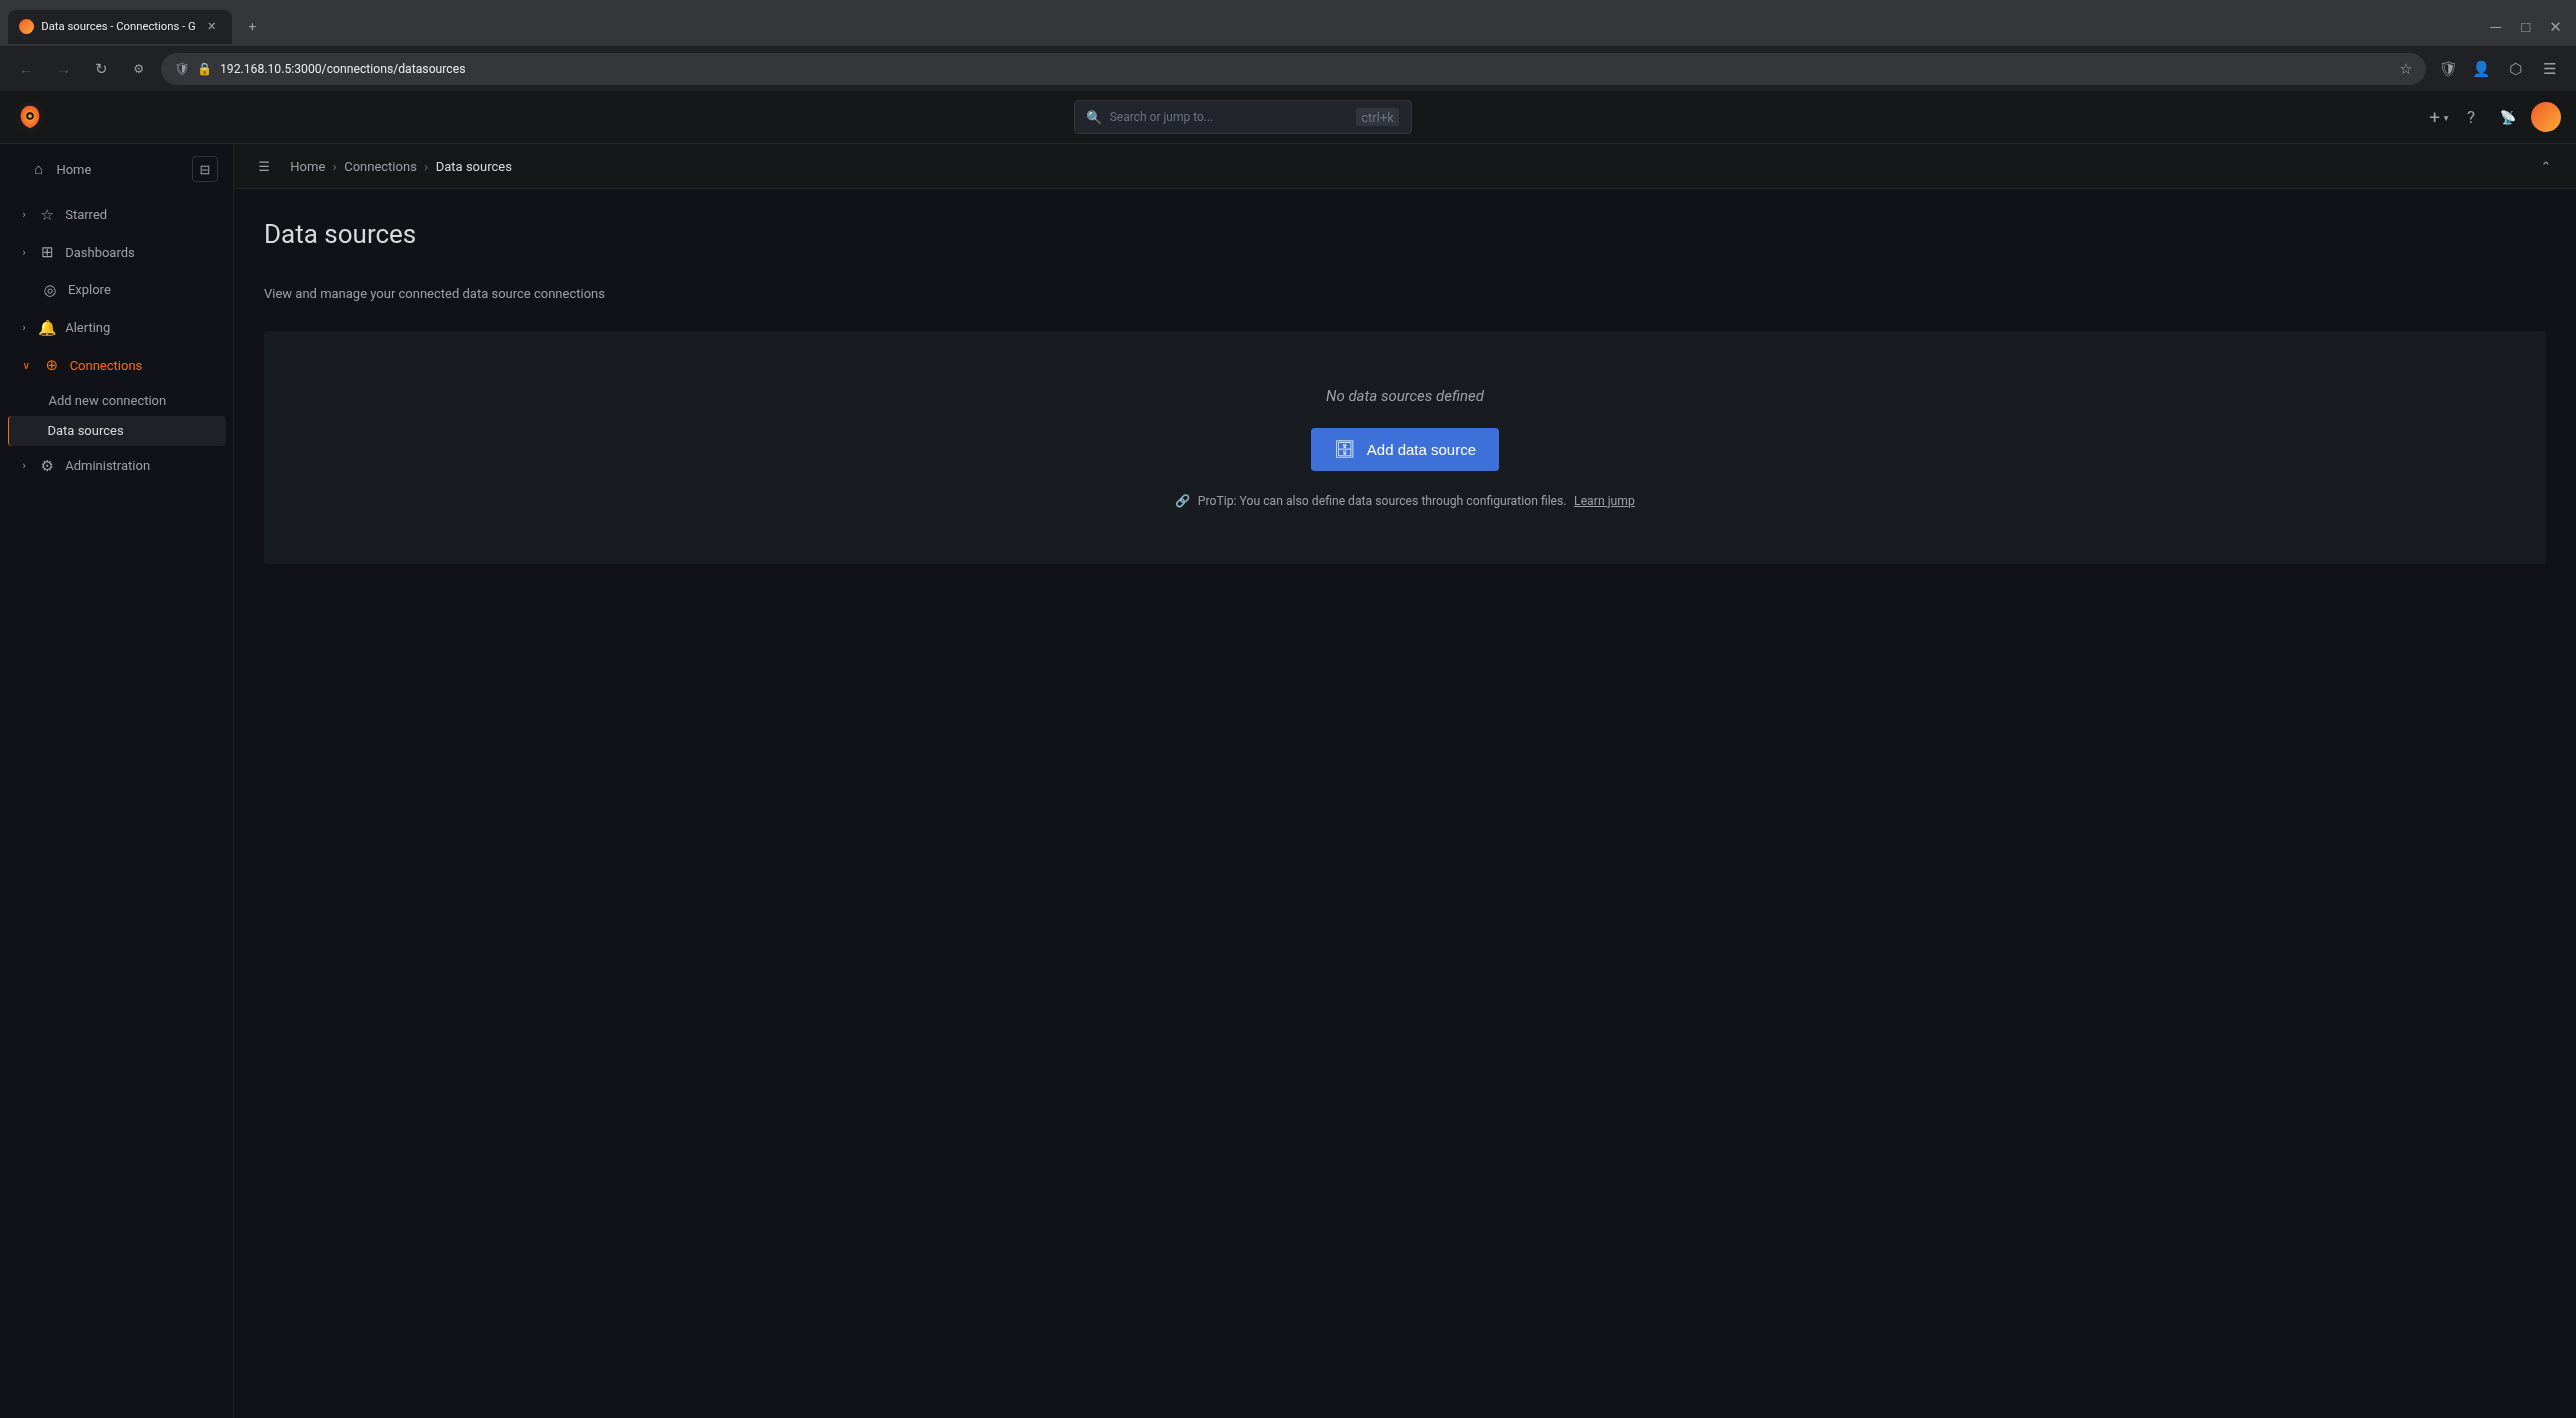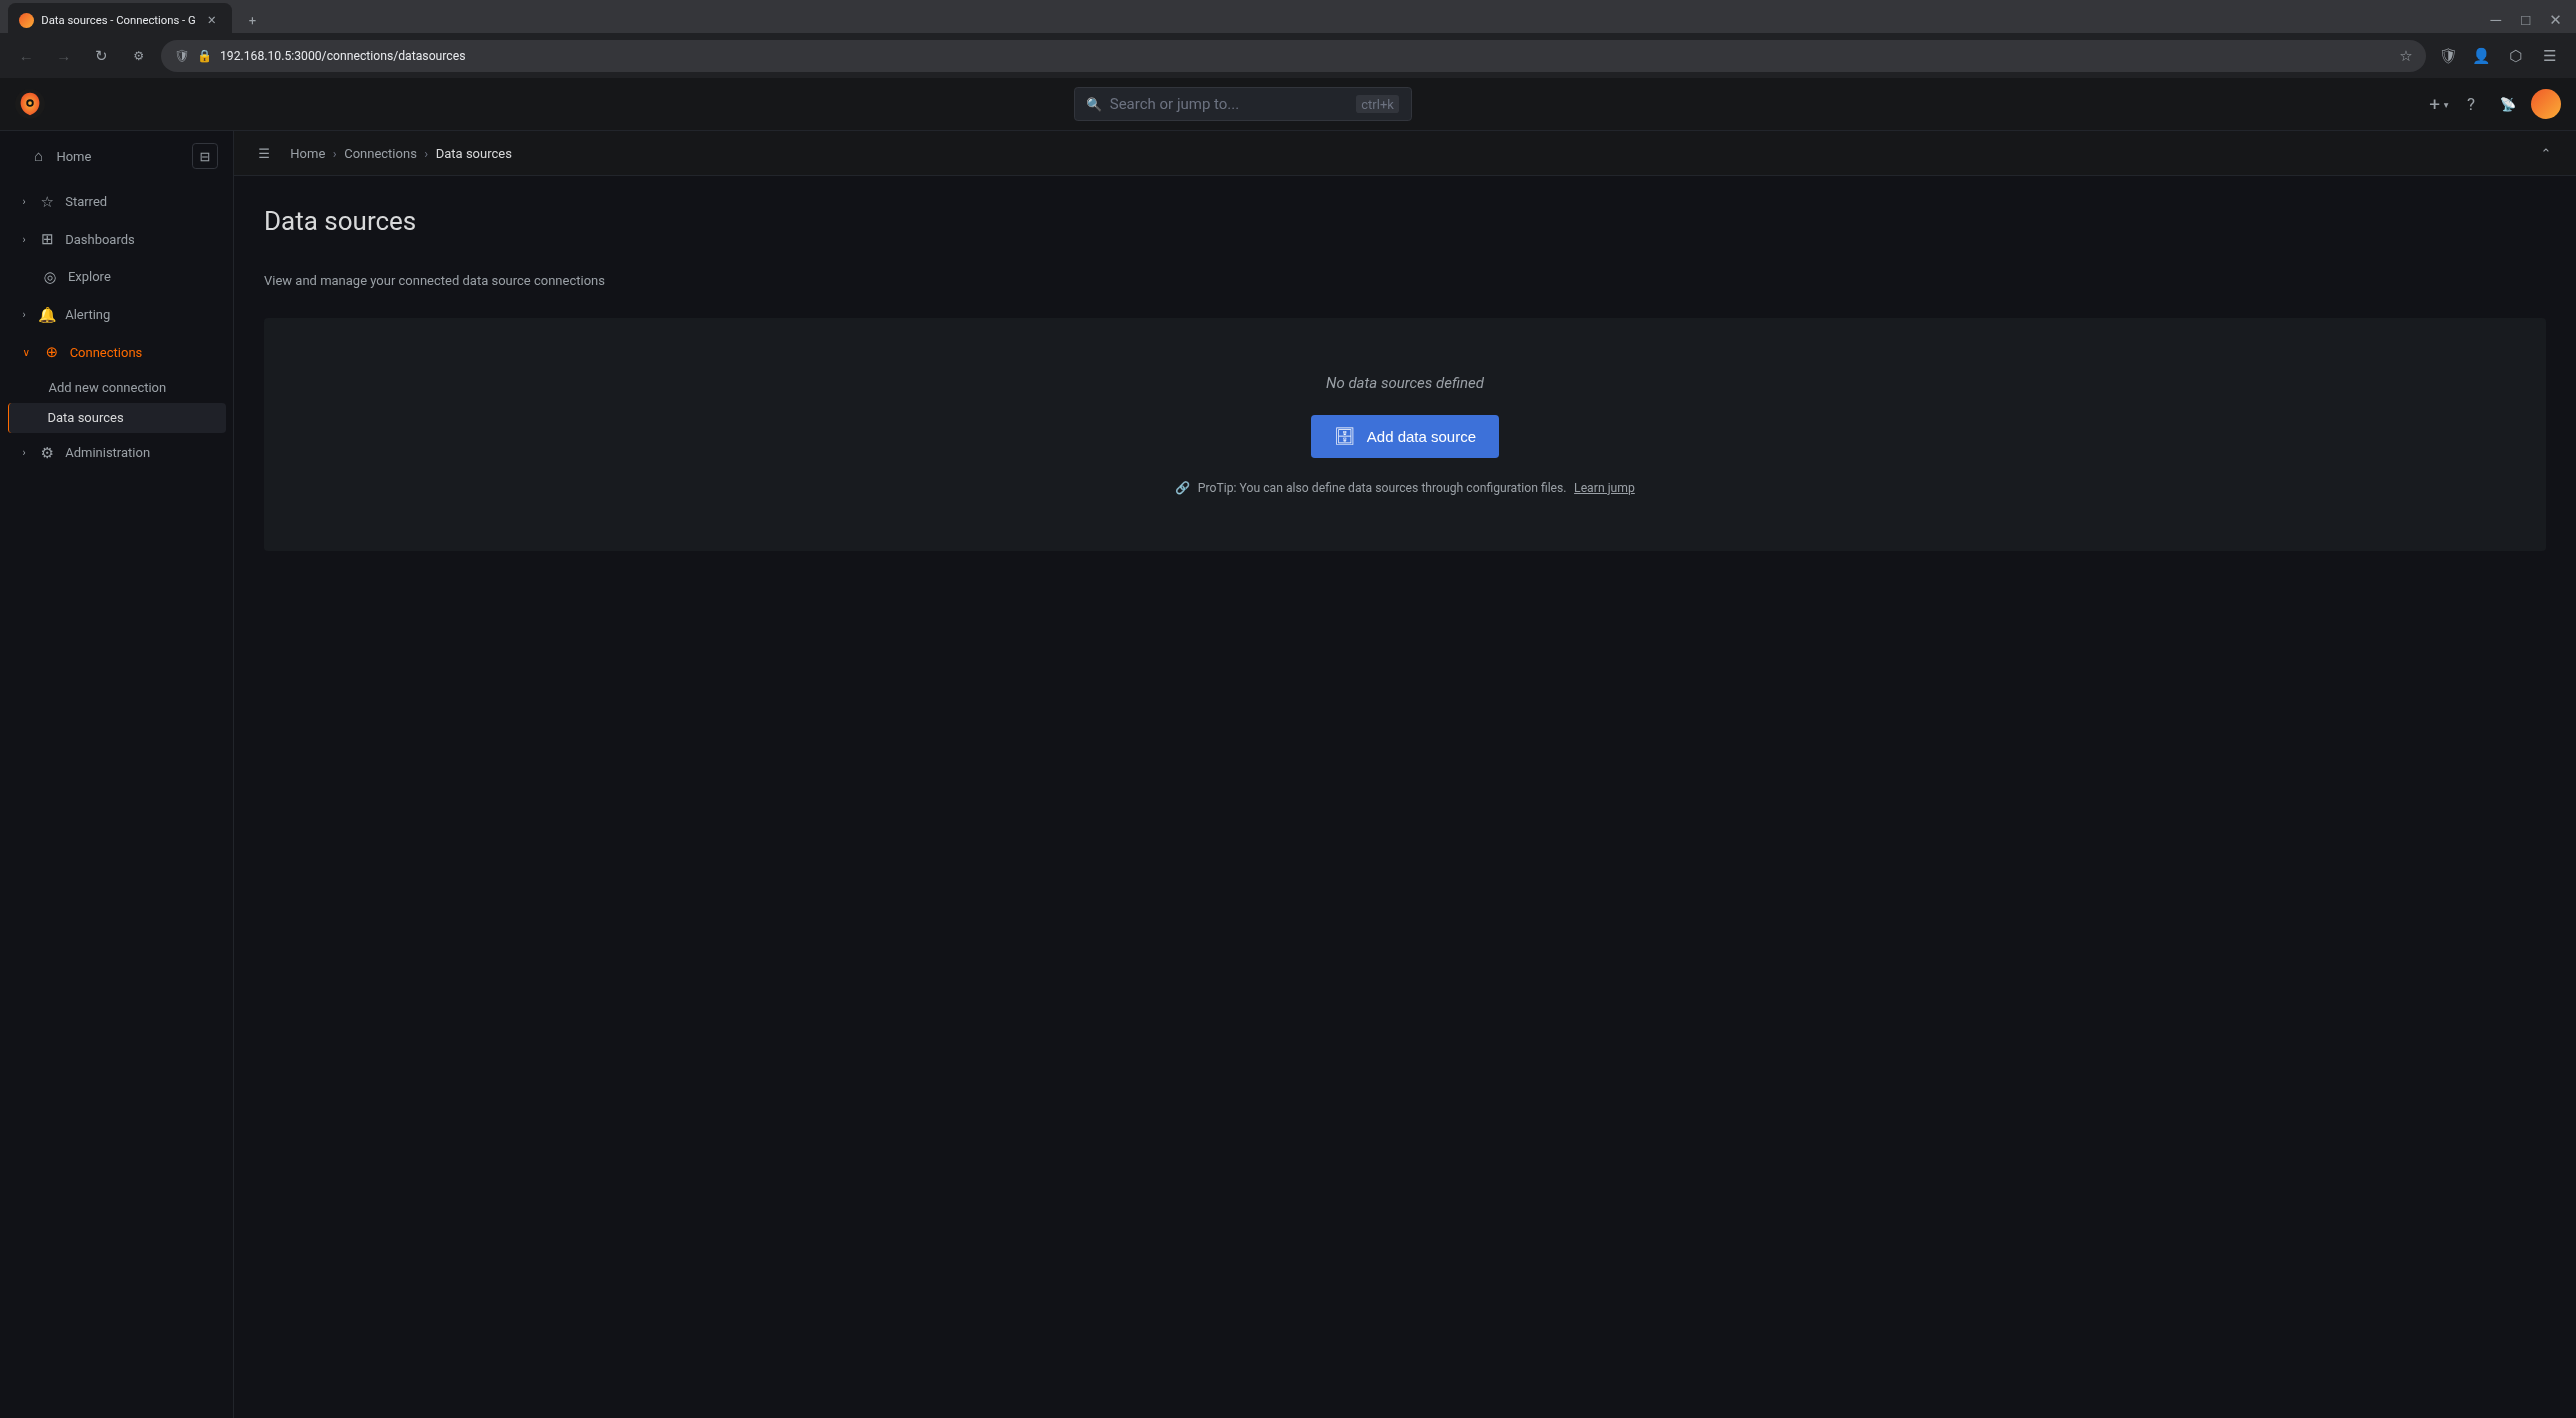--- a/index.html
+++ b/index.html
@@ -1,41 +1,41 @@
 <!DOCTYPE html>
 <html style="font-size:15px"><head>
   <meta charset="utf-8">
   <style>
     * { box-sizing: border-box; margin: 0; padding: 0; }
     body { font-family: -apple-system, BlinkMacSystemFont, 'Segoe UI', Roboto, sans-serif; background: #111217; color: #d8d9da; font-size: 13px; }
 
     
     .browser-chrome { background: #202124; width: 100%; }
-    .browser-tab-bar { display: flex; align-items: center; padding: 7.5px 7.5px 0; background: #35363a; gap: 3.8px; height: 33px; }
+    .browser-tab-bar { display: flex; align-items: center; padding: 7.5px 7.5px 0; background: #35363a; gap: 3.8px; height: 46px; }
     .browser-tab-new { width: 34px; height: 30px; display: flex; align-items: center; justify-content: center; color: #9aa0a6; cursor: pointer; border-radius: 3.8px; }
     .browser-tab { display: flex; align-items: center; background: #202124; border-radius: 7.5px 7.5px 0 0; padding: 0 11.3px; height: 34px; gap: 7.5px; max-width: 225px; min-width: 169px; }
     .browser-tab-favicon { width: 15px; height: 15px; border-radius: 50%; background: linear-gradient(135deg, #f05a28, #fbad37); }
     .browser-tab-title { font-size: 11.3px; color: #e8eaed; flex: 1; overflow: hidden; text-overflow: ellipsis; white-space: nowrap; }
     .browser-tab-close { width: 17px; height: 17px; display: flex; align-items: center; justify-content: center; color: #9aa0a6; cursor: pointer; border-radius: 50%; font-size: 11.3px; }
     .window-ctrl { width: 26px; height: 26px; display: flex; align-items: center; justify-content: center; color: #9aa0a6; cursor: pointer; font-size: 15px; }
 
     .browser-toolbar { display: flex; align-items: center; padding: 5.6px 11.3px; background: #202124; gap: 7.5px; height: 45px; }
     .nav-btn { width: 30px; height: 30px; display: flex; align-items: center; justify-content: center; color: #9aa0a6; cursor: pointer; border-radius: 50%; font-size: 15px; }
     .nav-btn.disabled { opacity: 0.4; cursor: default; }
     .address-bar { flex: 1; background: #35363a; border-radius: 19px; height: 32px; display: flex; align-items: center; padding: 0 13px; gap: 7.5px; }
     .address-bar-icon { color: #9aa0a6; font-size: 12.2px; }
     .address-text { font-size: 12.2px; color: #e8eaed; flex: 1; }
     .toolbar-icons { display: flex; align-items: center; gap: 3.8px; }
     .toolbar-icon { width: 30px; height: 30px; display: flex; align-items: center; justify-content: center; color: #9aa0a6; cursor: pointer; border-radius: 50%; font-size: 15px; }
     .grafana-topbar { background: #161719; display: flex; align-items: center; padding: 0 15px; height: 53px; border-bottom: 0.9px solid #22252b; }
     .grafana-logo { width: 30px; height: 30px; margin-right: 11.3px; }
     .grafana-logo svg { width: 30px; height: 30px; }
     .topbar-search { flex: 1; display: flex; justify-content: center; }
     .search-bar { background: #22252b; border: 0.9px solid #32353c; border-radius: 3.8px; display: flex; align-items: center; padding: 0 11.3px; height: 34px; width: 338px; gap: 7.5px; cursor: pointer; }
-    .search-bar-text { font-size: 15px; color: #6c7280; flex: 1; }
+    .search-bar-text { font-size: 12px; color: #6c7280; flex: 1; }
     .search-shortcut { font-size: 13px; color: #6c7280; background: #32353c; border-radius: 2.8px; padding: 1.9px 5.6px; }
     .topbar-actions { display: flex; align-items: center; gap: 7.5px; }
     .topbar-btn { width: 30px; height: 30px; display: flex; align-items: center; justify-content: center; color: #9aa0a6; cursor: pointer; border-radius: 3.8px; font-size: 17px; }
     .topbar-avatar { width: 30px; height: 30px; border-radius: 50%; background: linear-gradient(135deg, #f05a28, #fbad37); cursor: pointer; }
     .plus-btn { display: flex; align-items: center; gap: 3.8px; color: #9aa0a6; cursor: pointer; }
 
     
     .breadcrumb-bar { background: #161719; border-bottom: 0.9px solid #22252b; display: flex; align-items: center; padding: 0 15px; height: 45px; }
     .hamburger { width: 30px; height: 30px; display: flex; align-items: center; justify-content: center; color: #9aa0a6; cursor: pointer; margin-right: 11.3px; }
     .breadcrumbs { display: flex; align-items: center; gap: 7.5px; font-size: 13px; }

